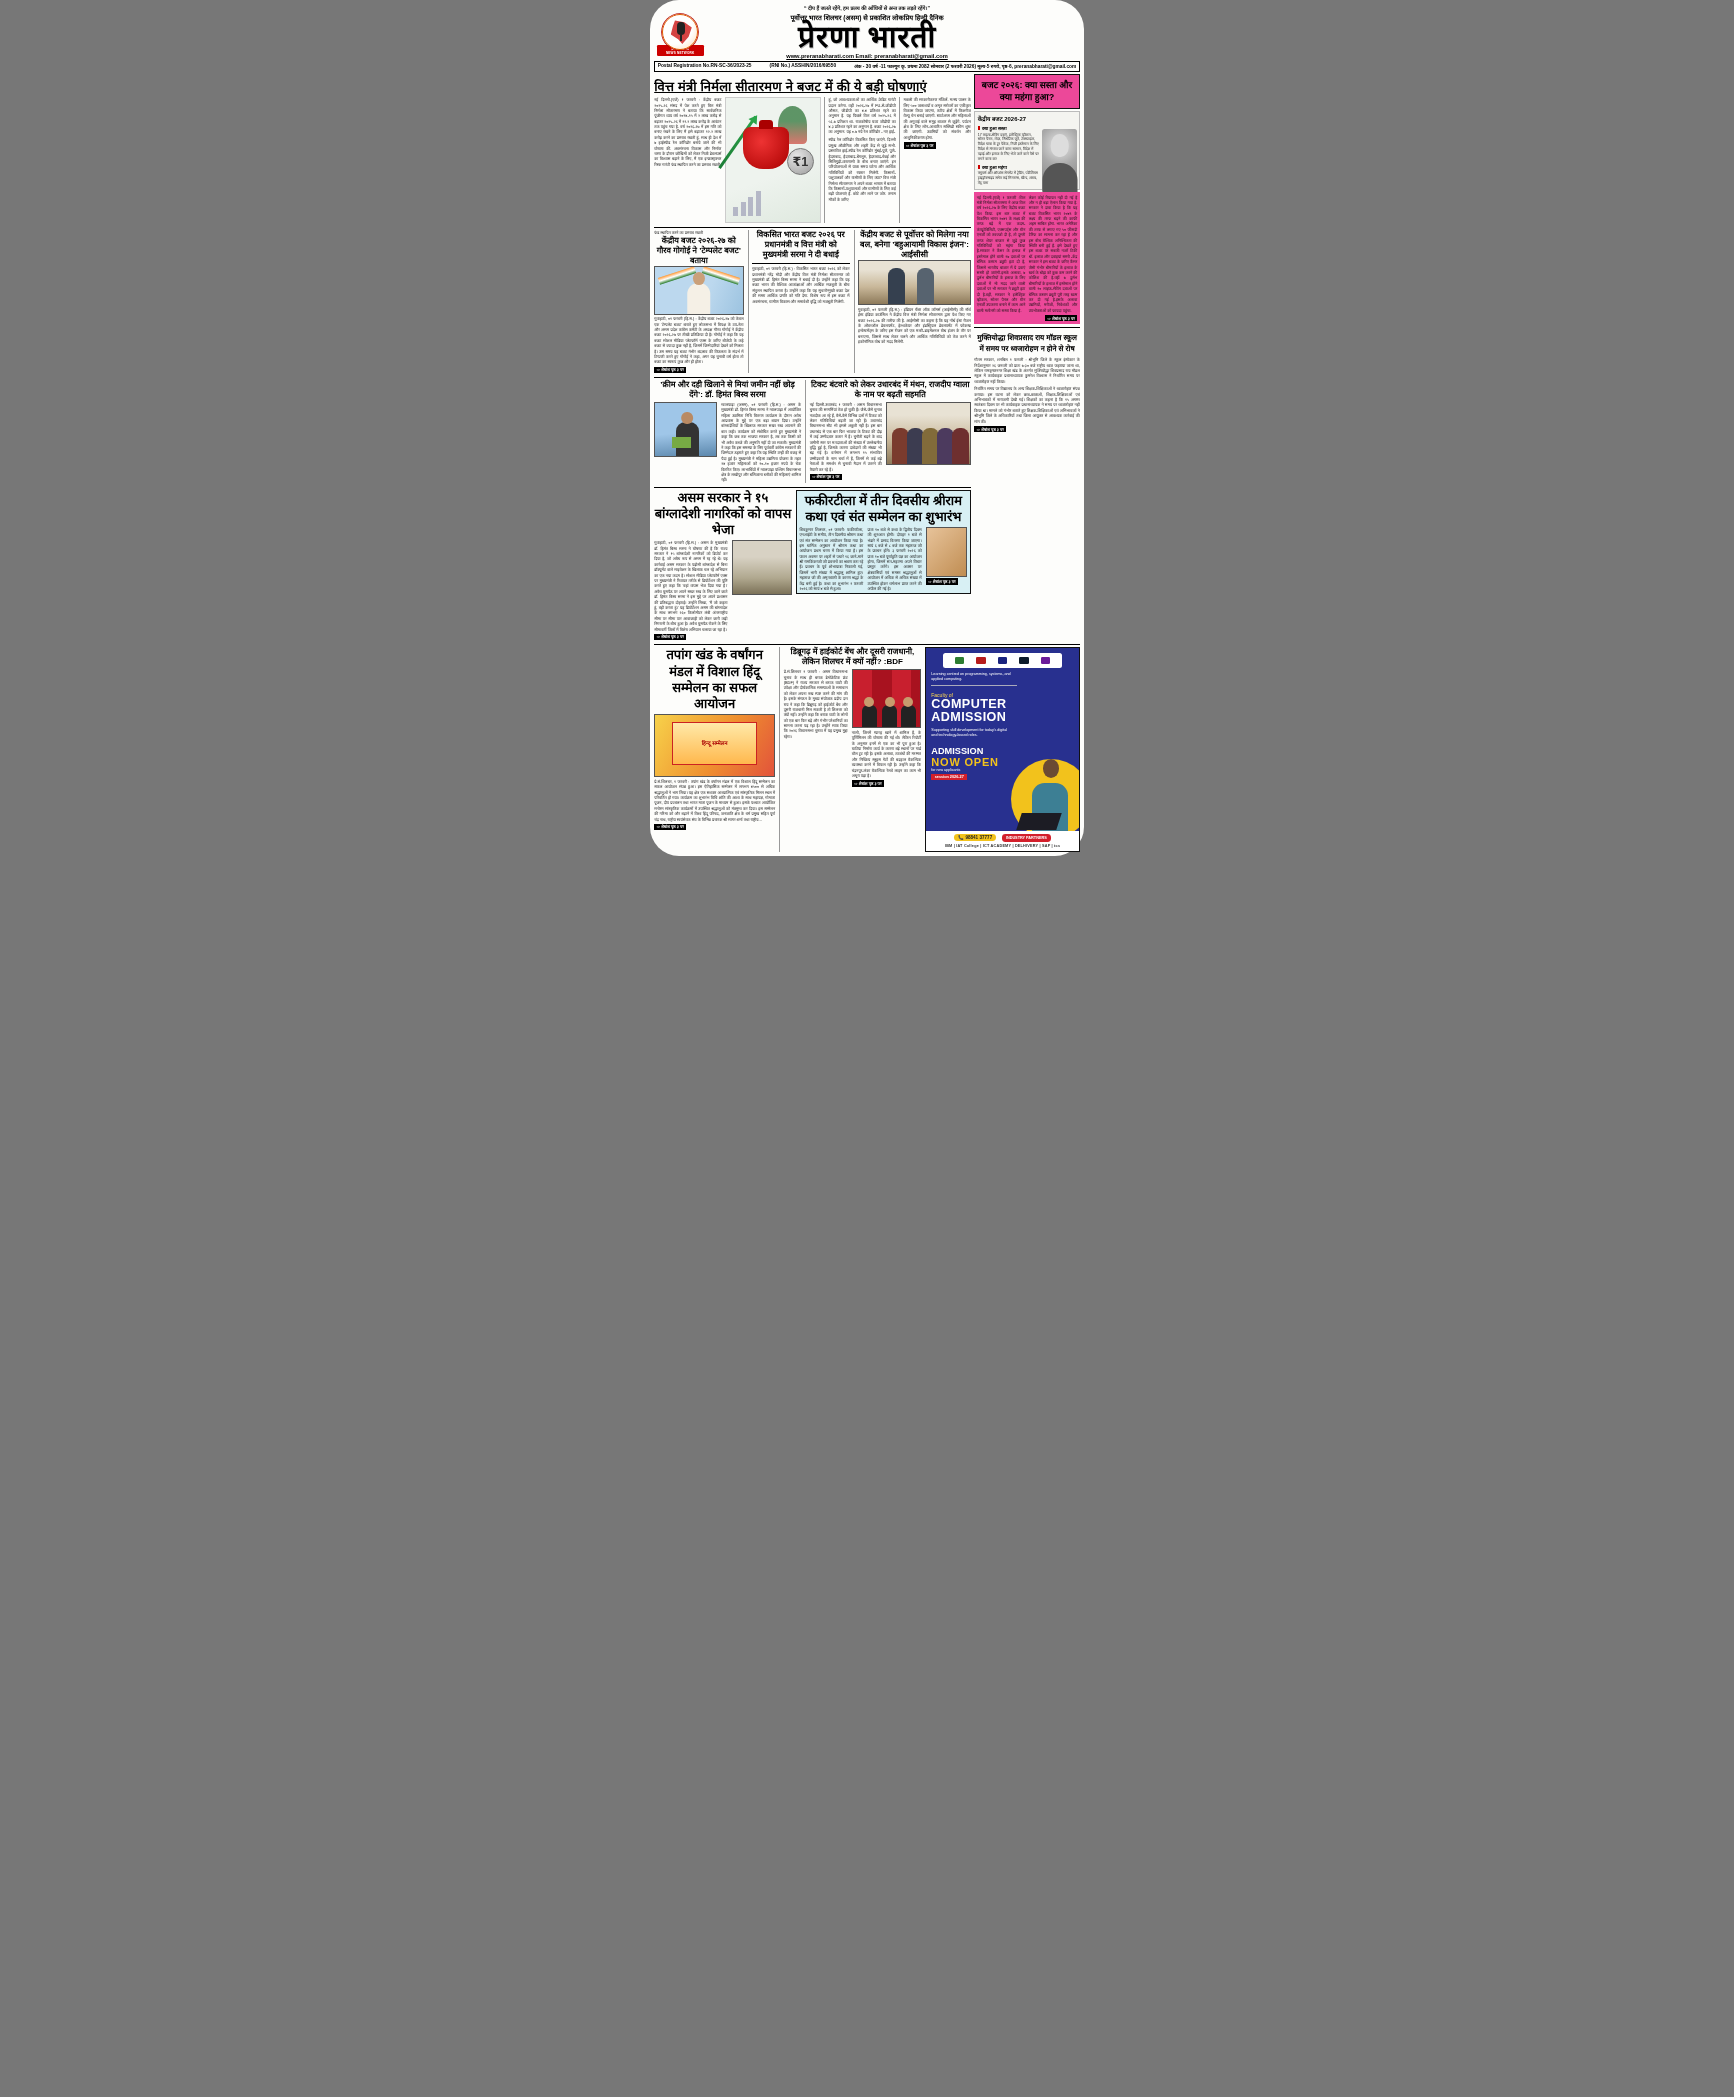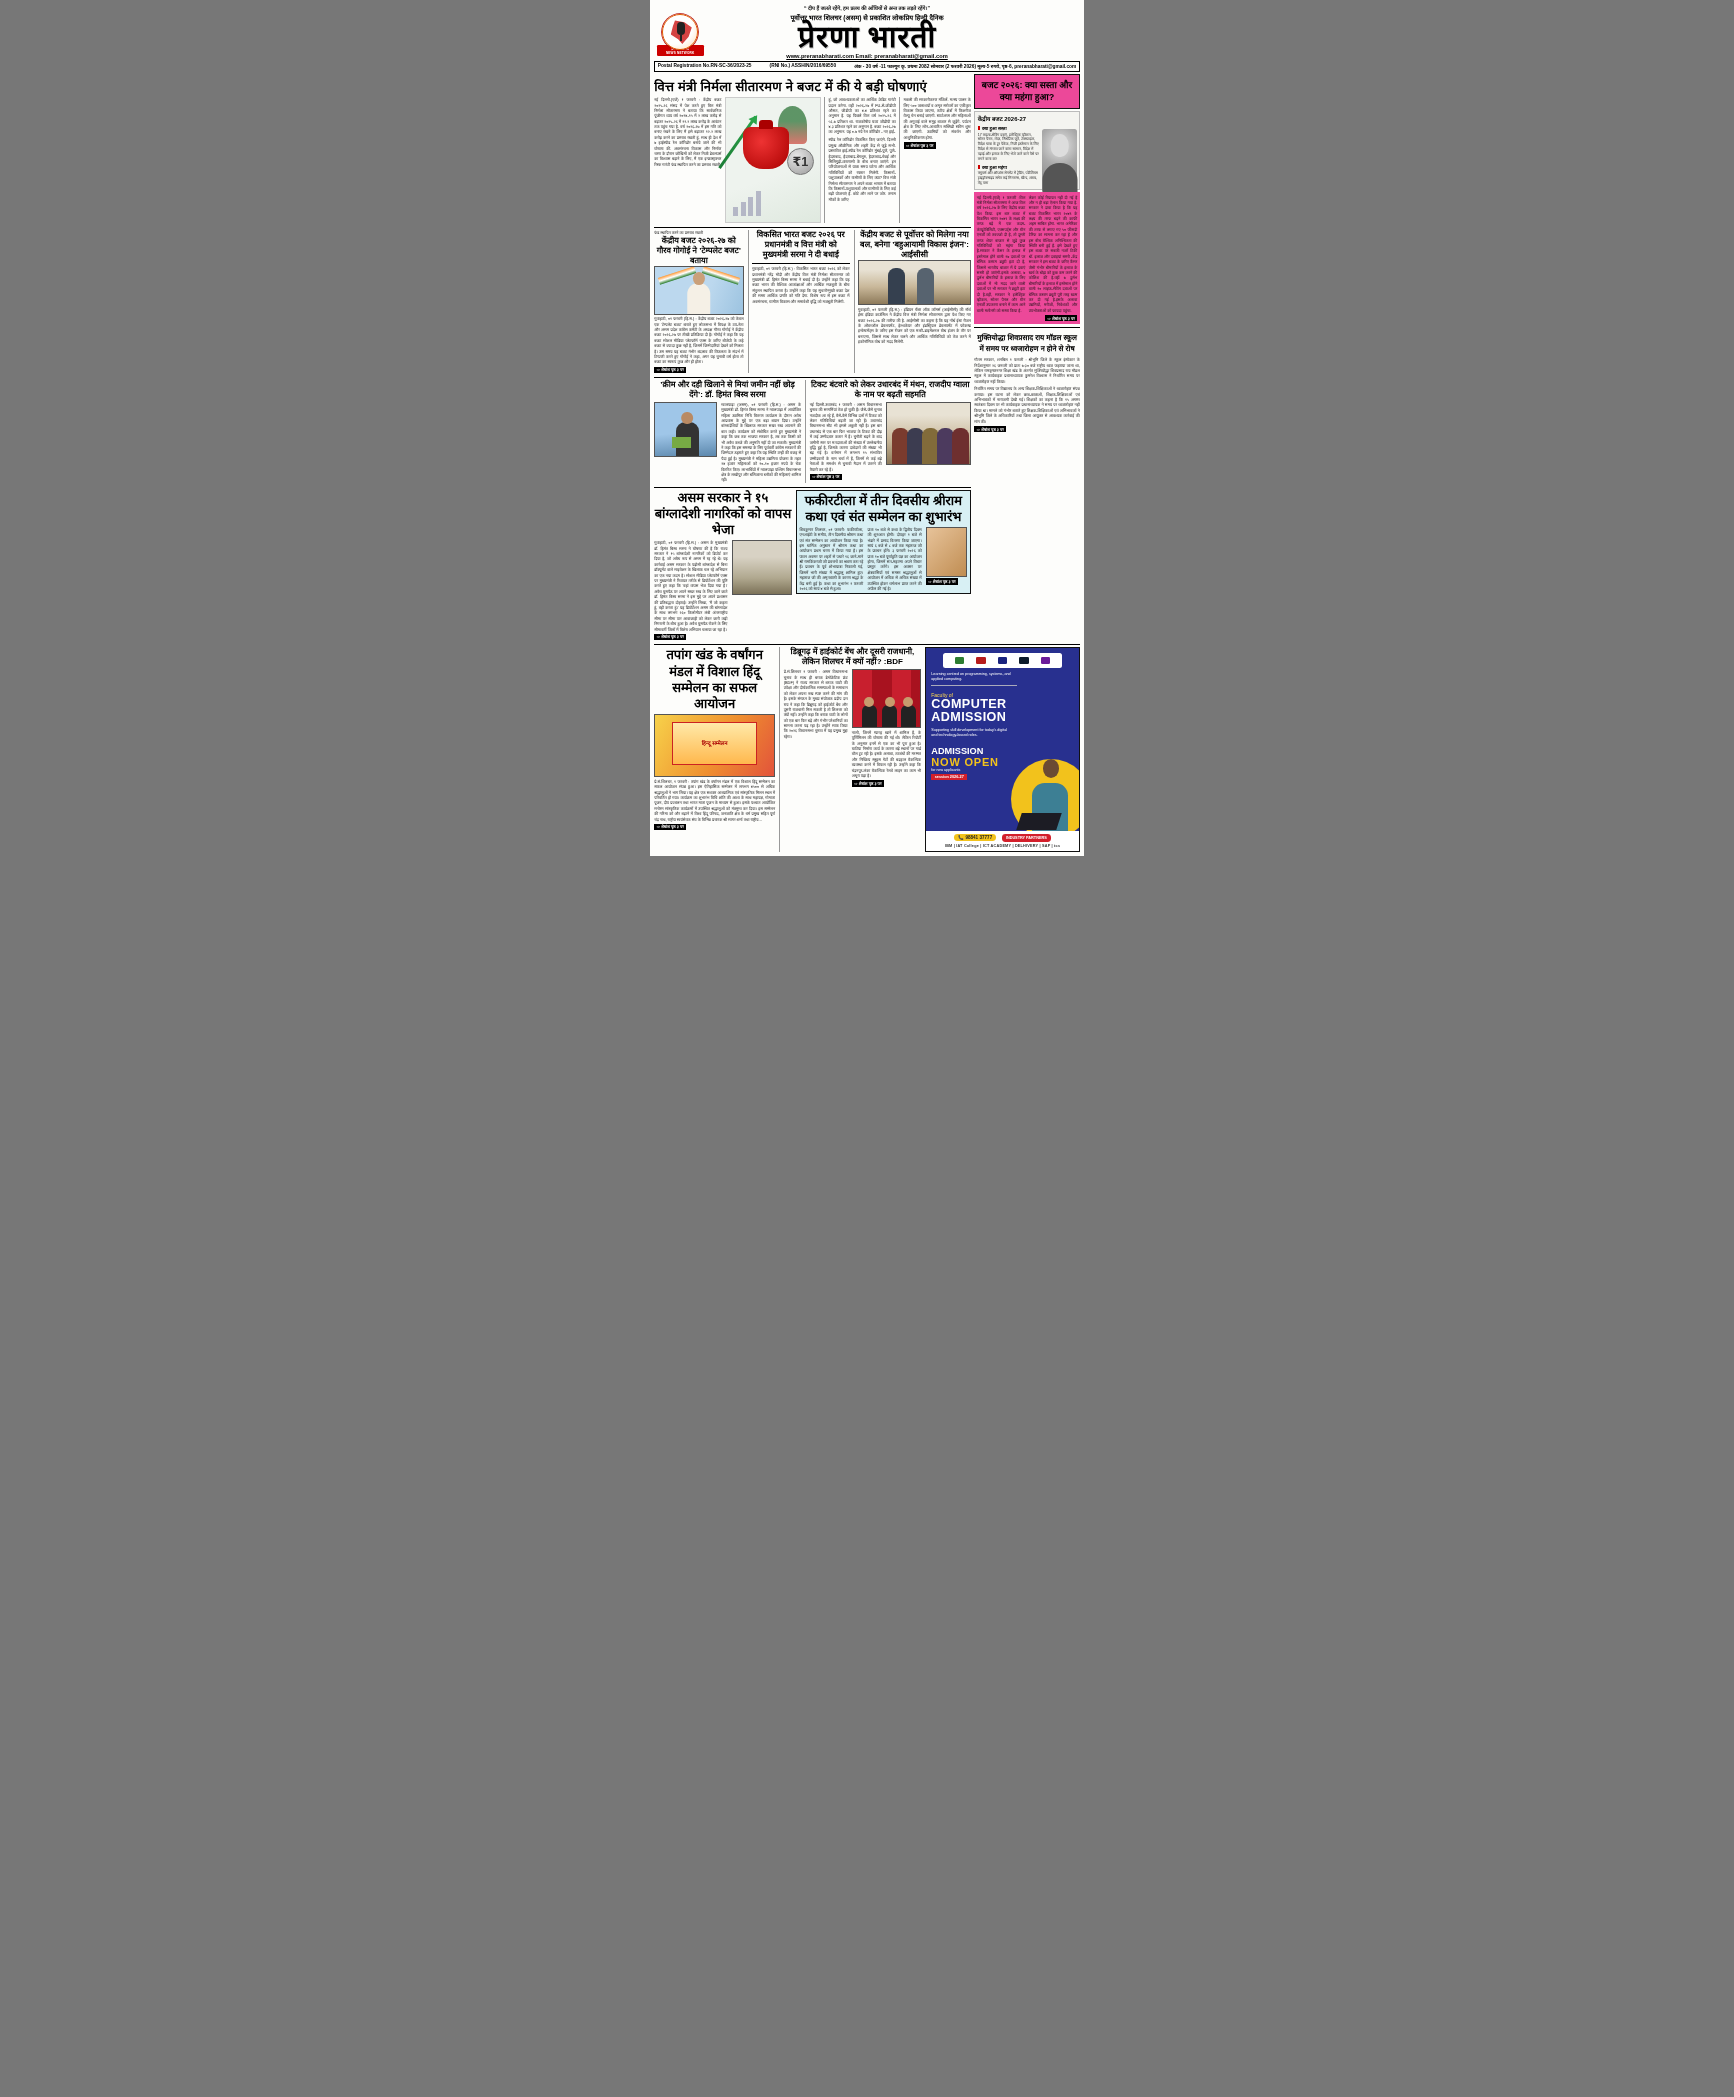--- a/index.html
+++ b/index.html
@@ -1,37 +1,37 @@
 <!DOCTYPE html>
 <html lang="hi" style="font-size:6.7px"><head>
 <meta charset="utf-8">
 <style>
   * { margin:0; padding:0; box-sizing:border-box; }
   html,body { background:#777; }
   body { font-family:"Liberation Sans","DejaVu Sans",sans-serif; }
-  .page { width:434px; min-height:681px; margin:0 auto; background:#fdfdfb; padding:2.5px 4.2px 4.2px; position:relative; }
+  .page { width:434px; min-height:681px; margin:0 auto; background:#fdfdfb; padding:2.5px 4.2px 4.2px; position:relative;border-radius:29px; }
 
   
   .hdr { position:relative; text-align:center; padding-top:1.7px; }
   .tagline { font-size:5.2px; font-weight:700; color:#111; }
   .logo { position:absolute; left:2.5px; top:11px; width:47px; text-align:center; }
   .logo-circle { width:36px; height:36px; margin:0 auto; border-radius:50%; background:radial-gradient(circle at 35% 35%, #fff 55%, #ffd9b3 100%); border:1.7px solid #e05a00; position:relative; box-shadow:0 0 0 0.8px #b30000; }
   .logo-map { position:absolute; left:7.6px; top:5.9px; width:21px; height:23.5px; background:#c22; clip-path:polygon(20% 0,65% 8%,100% 30%,85% 70%,55% 100%,35% 80%,0 60%,10% 25%); opacity:.85; }
   .logo-mic { position:absolute; left:14.3px; top:7.6px; width:7.6px; height:12.6px; background:#222; border-radius:3.8px; }
   .logo-mic:after { content:""; position:absolute; left:2.9px; top:12.6px; width:1.7px; height:5.9px; background:#222; }
   .logo-band { margin-top:-4.2px; background:#c00; color:#fff; font-weight:700; font-size:4px; padding:0.8px 0.8px; border-radius:1.3px; }
   .logo-band small{ display:block; font-size:3.1px; letter-spacing:0.2px; }
   .subtitle { font-size:6.7px; font-weight:700; margin-top:0.8px; color:#000; }
   .masthead { font-size:30px; line-height:1.02; font-weight:900; color:#000; letter-spacing:0.8px; text-shadow:0.8px 0.8px 0 #bbb; font-family:"Liberation Serif","DejaVu Serif",serif; }
   .weburl { font-size:5.7px; font-weight:700; text-decoration:underline; margin-top:0.8px; }
 
   .regbar { border:1.3px solid #000; margin-top:1.7px; padding:1.3px 2.5px; font-size:4.8px; font-weight:700; display:flex; gap:4.2px; justify-content:space-between; white-space:nowrap; overflow:hidden; }
 
   
-  .h-main { font-size:13px; font-weight:900; color:#000; padding:2.5px 0 1.7px; letter-spacing:0.2px; }
+  .h-main { font-size:13px; font-weight:900; color:#000; padding:2.5px 0 1.7px; letter-spacing:0.2px;text-decoration:underline; }
   .h-sec { font-weight:900; color:#000; line-height:1.25; text-align:center; }
   .body-txt { font-size:3.9px; line-height:1.38; text-align:justify; color:#111; }
   .vr { border-left:0.4px solid #999; }
   .tag-cont { display:inline-block; background:#000; color:#fff; font-size:4px; font-weight:700; padding:0.8px 2.5px; margin-top:1.7px; }
   .photo { width:100%; border:0.4px solid #555; position:relative; overflow:hidden; }
   .rule { border-top:0.8px solid #000; margin:2.5px 0; }
 
   
   .zone { display:flex; gap:3.4px; margin-top:2.5px; }
   .zone-left { width:75%; }

